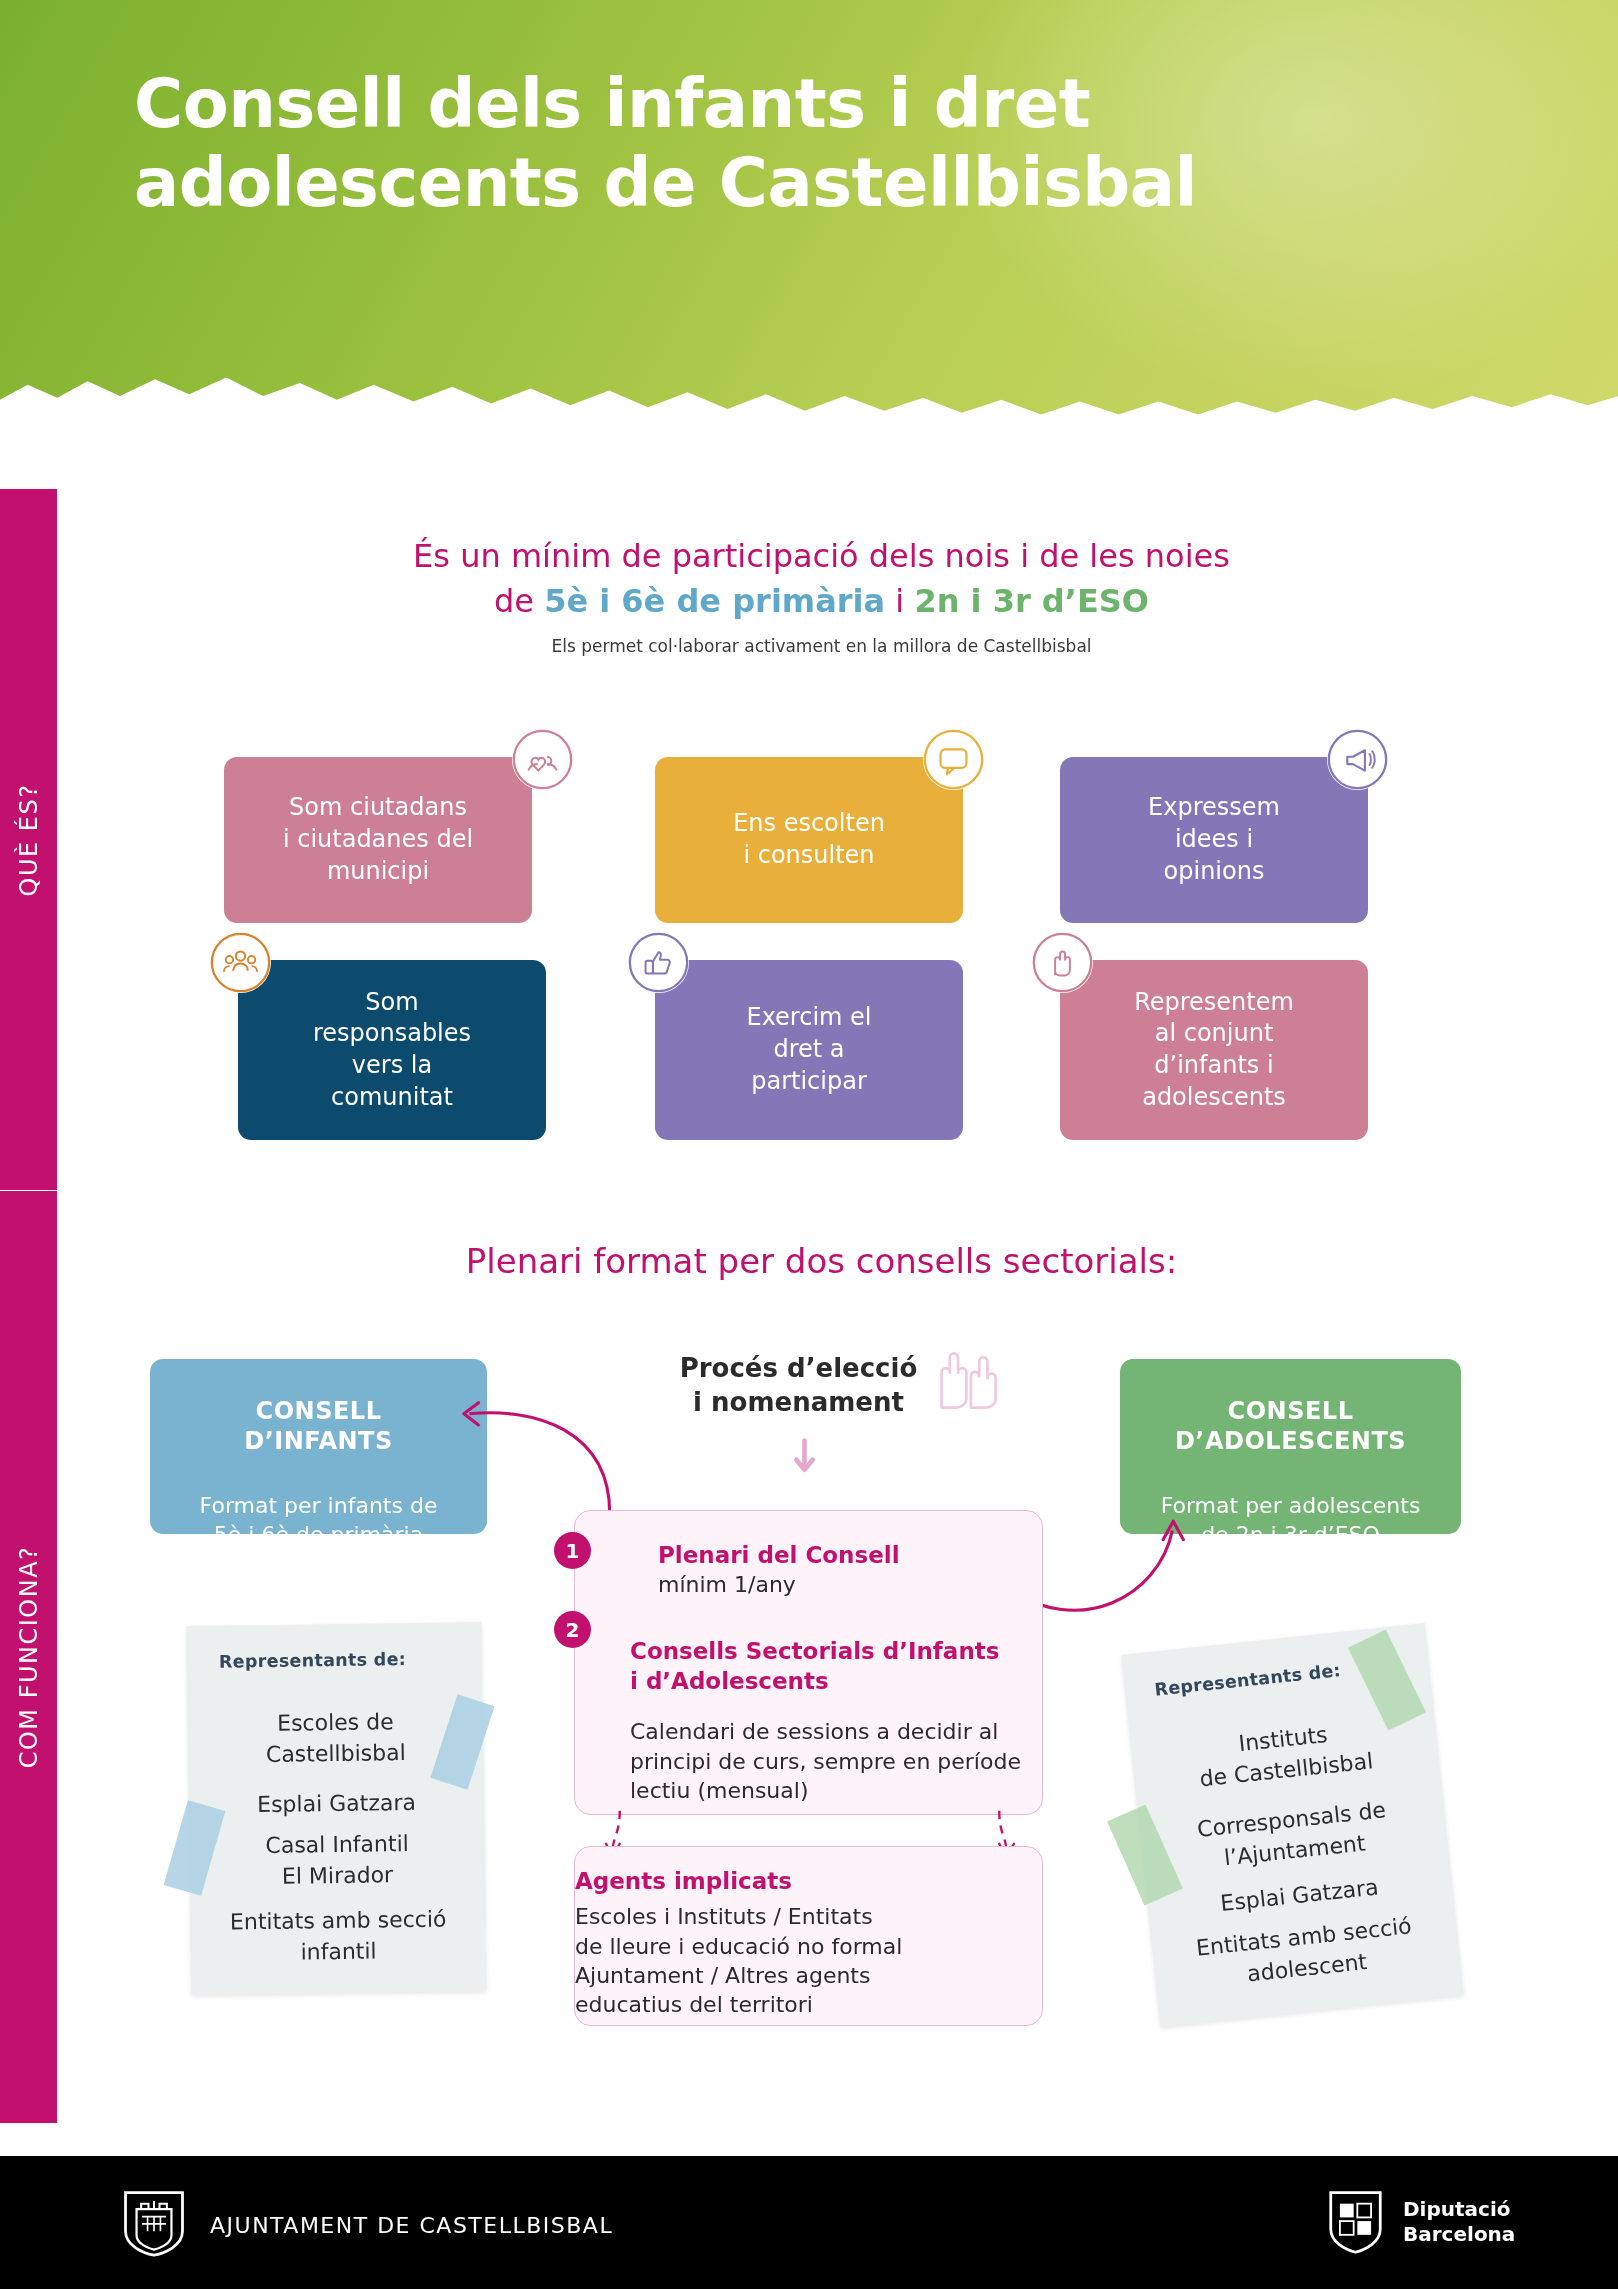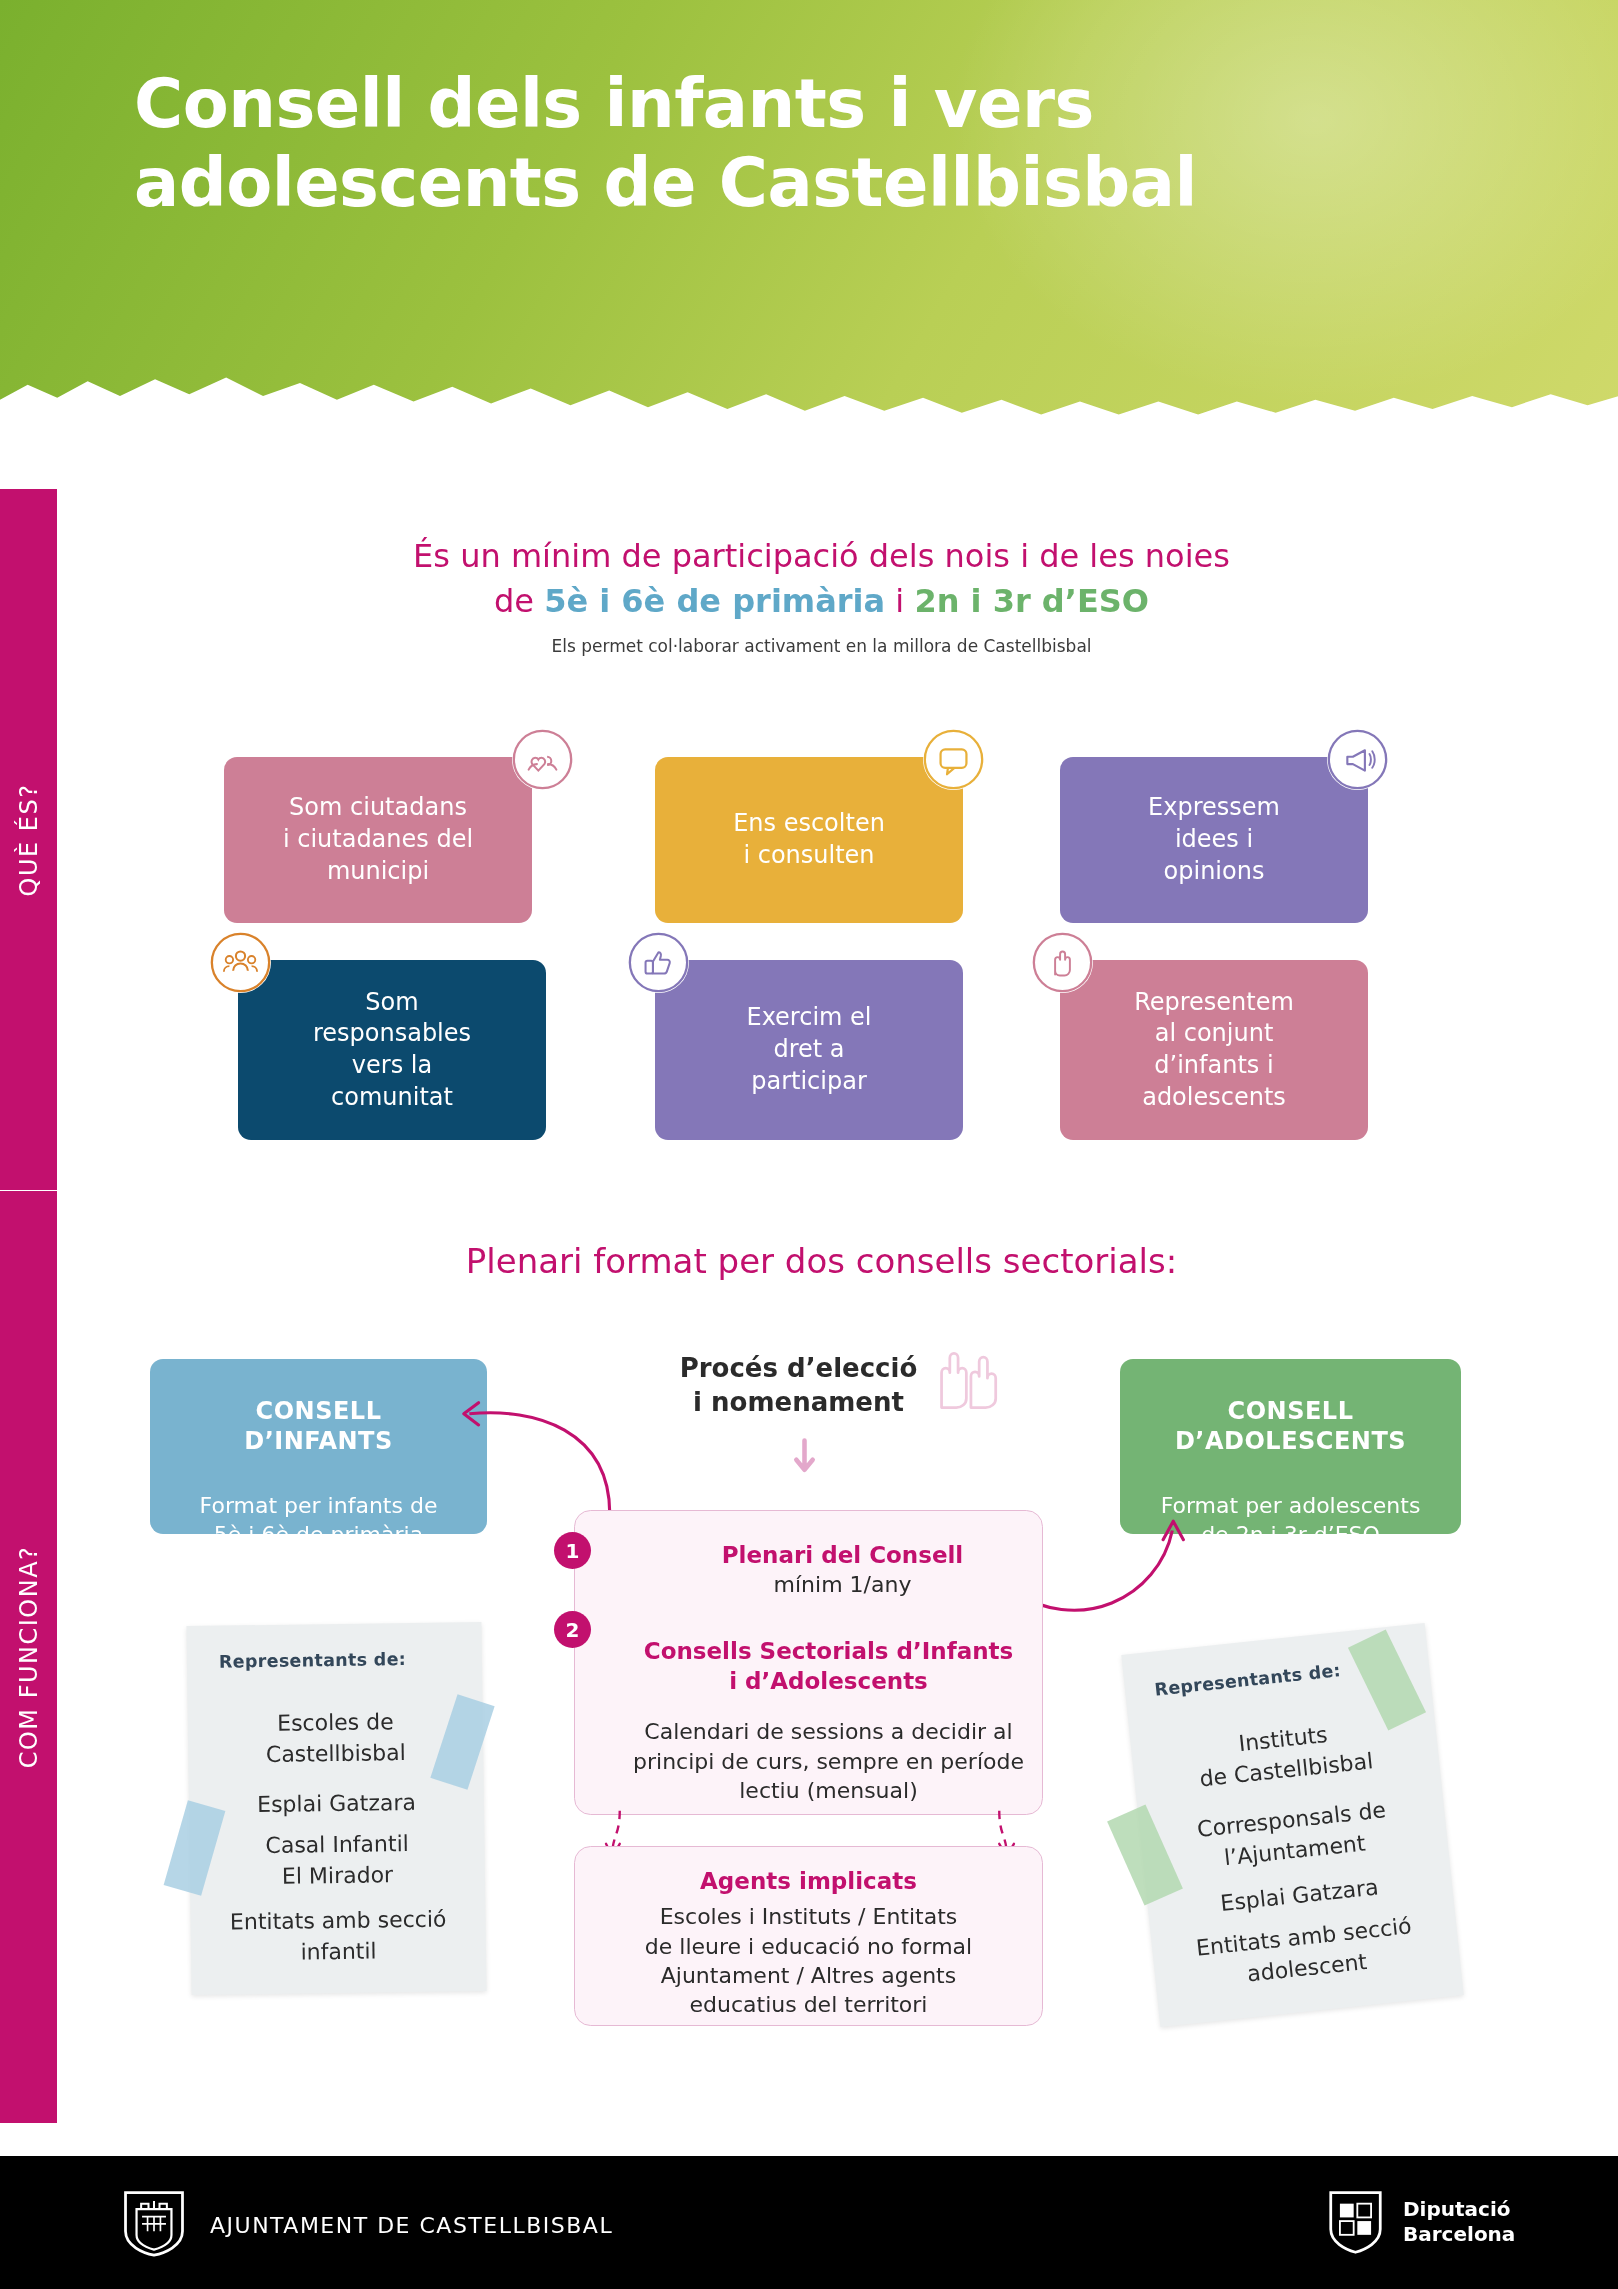--- a/index.html
+++ b/index.html
@@ -82,21 +82,21 @@
   .council .s{font-size:22px;line-height:1.3;margin-top:19px;}
 
   
   .proc-title{
     position:absolute;left:646px;top:1352px;width:305px;text-align:center;
     font-size:26px;font-weight:bold;color:#2b2b2b;line-height:1.3;
   }
 
   .pinkbox{
     position:absolute;border:1.8px solid #e6b9d4;border-radius:16.6px;background:#fdf3f9;
-    box-sizing:border-box;text-align:center;
+    box-sizing:border-box;
   }
   .num{
     position:absolute;width:37px;height:37px;border-radius:50%;background:#c2106e;
     color:#fff;font-size:20px;font-weight:bold;display:flex;align-items:center;justify-content:center;
   }
   .pb-h{font-size:23px;font-weight:bold;color:#c2106e;line-height:1.3;}
   .pb-t{font-size:22px;color:#2b2b2b;line-height:1.33;}
 
   
   .note{
@@ -123,21 +123,21 @@
   .foot-dip{
     position:absolute;font-size:20px;font-weight:bold;line-height:1.25;
   }
 </style>
 </head>
 <body>
 
 <div class="header">
   <div class="glow"></div>
   <div class="header-title">
-    <div>Consell dels infants i vers</div>
+    <div>Consell dels infants i dret</div>
     <div>adolescents de Castellbisbal</div>
   </div>
   <svg class="torn" viewBox="0 0 1754 70" preserveAspectRatio="none">
     <path d="M0,46 L30,30 L62,44 L95,26 L130,42 L168,24 L205,40 L245,22 L285,42 L325,28 L365,46 L405,30 L448,48 L490,32 L532,50 L575,34 L618,52 L660,36 L702,54 L745,38 L788,56 L830,40 L872,58 L915,42 L958,58 L1000,44 L1042,60 L1085,46 L1128,62 L1170,48 L1212,62 L1255,48 L1298,62 L1340,48 L1382,60 L1425,46 L1468,58 L1510,44 L1552,56 L1595,42 L1638,54 L1680,40 L1720,52 L1754,42 L1754,70 L0,70 Z" fill="#ffffff"></path>
   </svg>
 </div>
 
 <div class="sidetab" id="tab-que">
   <div class="inner">
       <span>QUÈ ÉS?</span>

